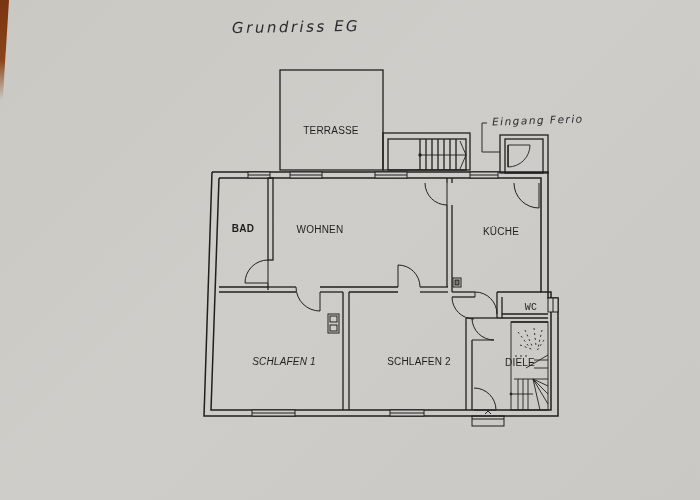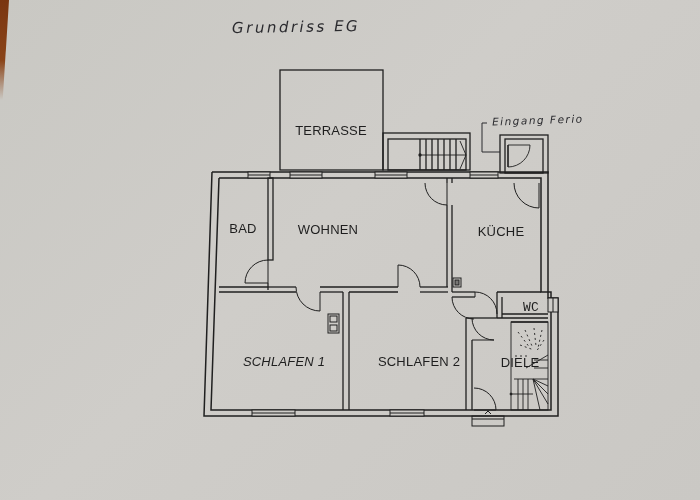--- a/index.html
+++ b/index.html
@@ -20,21 +20,21 @@
     font-size: 15px; letter-spacing: 2.5px; color: #2a2a2e;
     transform: rotate(-1deg);
   }
   .hand-note {
     position: absolute; left: 492px; top: 114px;
     font-family: "DejaVu Sans", sans-serif; font-style: italic;
     font-size: 10.5px; letter-spacing: 1.5px; color: #2a2a2e;
     transform: rotate(-2deg);
   }
   .room-label {
-    position: absolute; font-size: 13px; color: #1e1e1e;
+    position: absolute; font-size: 10px; color: #1e1e1e;
     letter-spacing: 0.2px; white-space: nowrap;
     transform: translate(-50%, -50%);
   }
 </style>
 </head>
 <body>
 
 <div class="wood"></div>
 
 <svg class="plan" width="700" height="500" viewBox="0 0 700 500" xmlns="http://www.w3.org/2000/svg" fill="none" stroke="#1f1f1f" stroke-width="1.3">
@@ -198,19 +198,19 @@
       <line x1="544" y1="340" x2="536" y2="352"></line>
       <line x1="515" y1="356" x2="527" y2="356"></line>
     </g>
   </g>
 </svg>
 
 <div class="hand-title">Grundriss EG</div>
 <div class="hand-note">Eingang Ferio</div>
 
 <div class="room-label" style="left:331px; top:130px;">TERRASSE</div>
-<div class="room-label" style="left:243px; top:228px;">BAD</div>
-<div class="room-label" style="left:328px; top:229px;">WOHNEN</div>
+<div class="room-label" style="left:243px; top:228px;font-weight:bold;">BAD</div>
+<div class="room-label" style="left:320px; top:229px;">WOHNEN</div>
 <div class="room-label" style="left:501px; top:231px;text-align:center;">KÜCHE</div>
 <div class="room-label" style="left:531px; top:307px;font-family:Liberation Mono, monospace;">WC</div>
 <div class="room-label" style="left:284px; top:361px;font-style:italic;">SCHLAFEN 1</div>
 <div class="room-label" style="left:419px; top:361px;">SCHLAFEN 2</div>
 <div class="room-label" style="left:500px; top:362px;margin-left:20px;">DIELE</div>
 
 </body></html>

